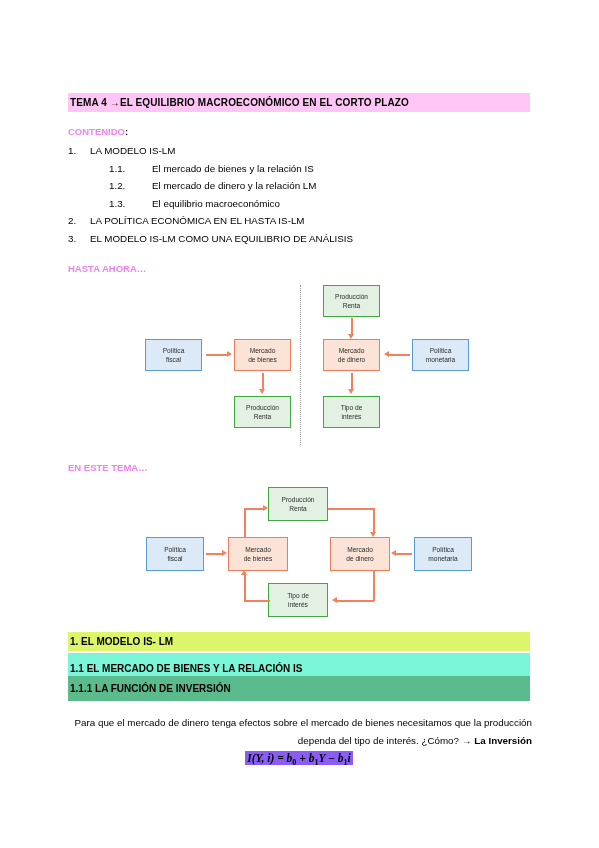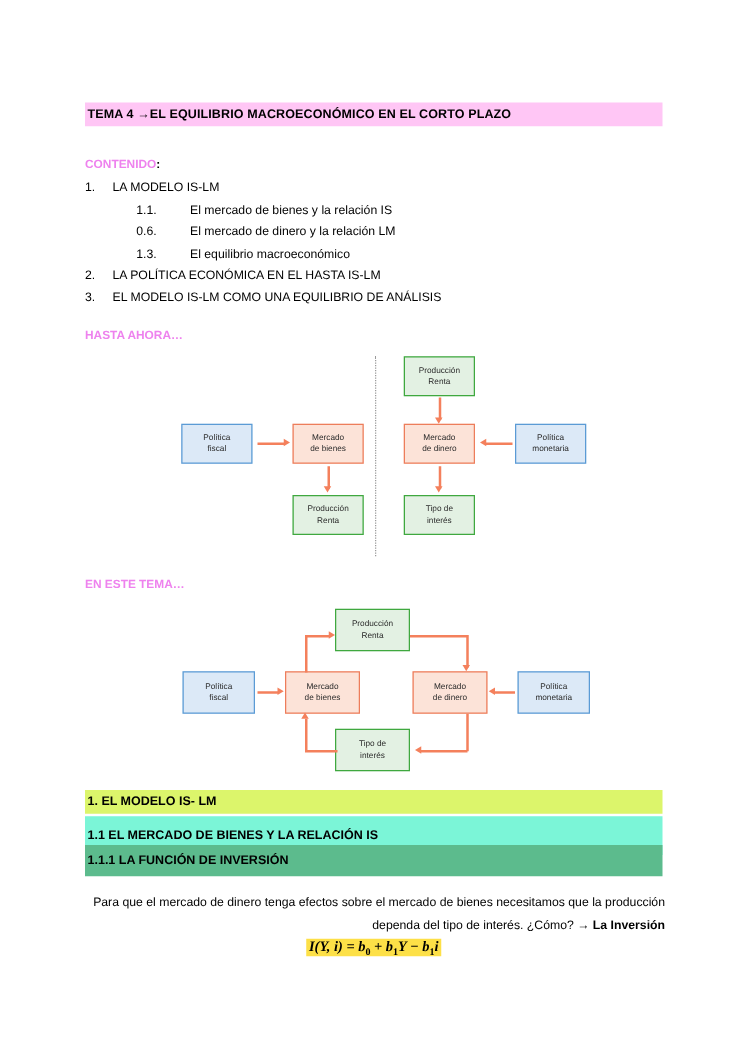--- a/index.html
+++ b/index.html
@@ -34,21 +34,21 @@
   }
   #title-banner {
     top: 61px;
     height: 20px;
     background: #DD7BEE;
     justify-content: center;
     font-size: 10.5px;
     letter-spacing: 0.2px;
   }
   #tema-banner {
-    top: 82px;
+    top: 93px;
     height: 19px;
     background: #FFC6F5;
     font-size: 10px;
     padding-left: 2px;
     letter-spacing: 0.1px;
   }
   #sec1-banner {
     top: 632px;
     height: 19px;
     background: #DCF56B;
@@ -154,21 +154,21 @@
 
   #formula {
     position: absolute;
     left: 68px;
     top: 752px;
     width: 462px;
     text-align: center;
     font-size: 11.5px;
   }
   #formula .hl {
-    background: #fde047;
+    background: #8b5cf6;
     font-family: "Liberation Serif", serif;
     font-weight: bold;
     font-style: italic;
     padding: 1px 2px;
     white-space: nowrap;
   }
   #formula sub { font-size: 70%; font-style: normal; }
 </style>
 </head>
 <body>
@@ -187,21 +187,21 @@
   <div class="outline">
     <div class="ol-row lvl1">
       <span class="num">1.</span>
       <span>LA MODELO IS-LM</span>
     </div>
     <div class="ol-row lvl2">
       <span class="num">1.1.</span>
       <span>El mercado de bienes y la relación IS</span>
     </div>
     <div class="ol-row lvl2">
-      <span class="num">0.6.</span>
+      <span class="num">1.2.</span>
       <span>El mercado de dinero y la relación LM</span>
     </div>
     <div class="ol-row lvl2">
       <span class="num">1.3.</span>
       <span>El equilibrio macroeconómico</span>
     </div>
     <div class="ol-row lvl1">
       <span class="num">2.</span>
       <span>LA POLÍTICA ECONÓMICA EN EL HASTA IS-LM</span>
     </div>

